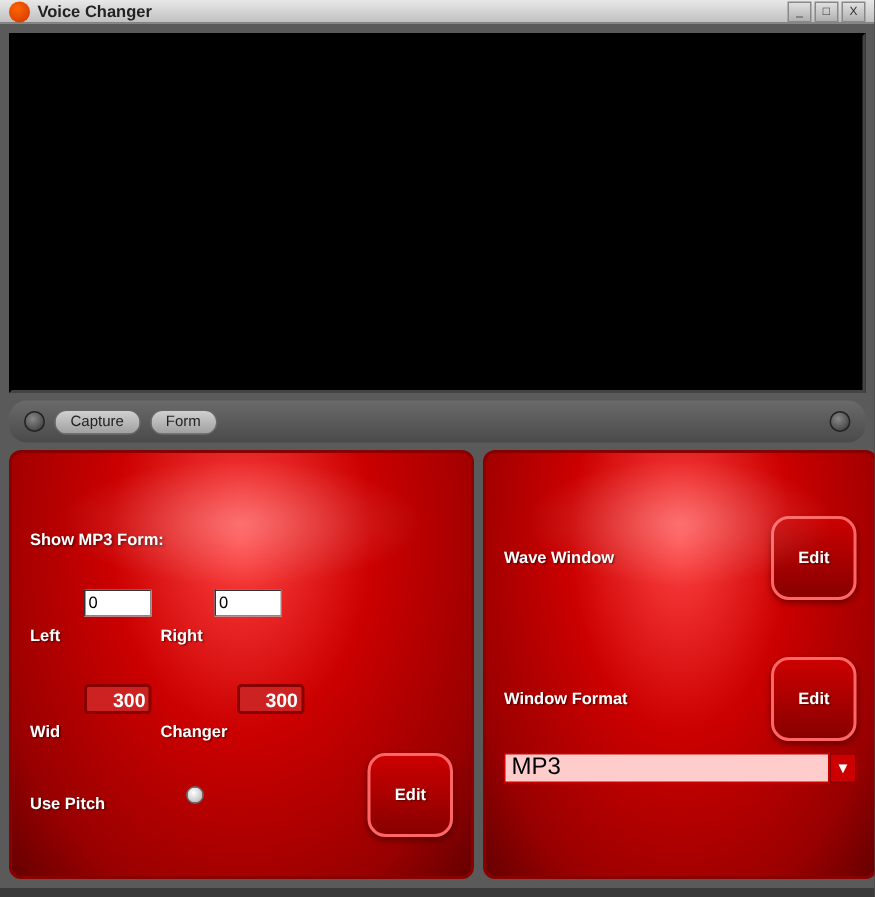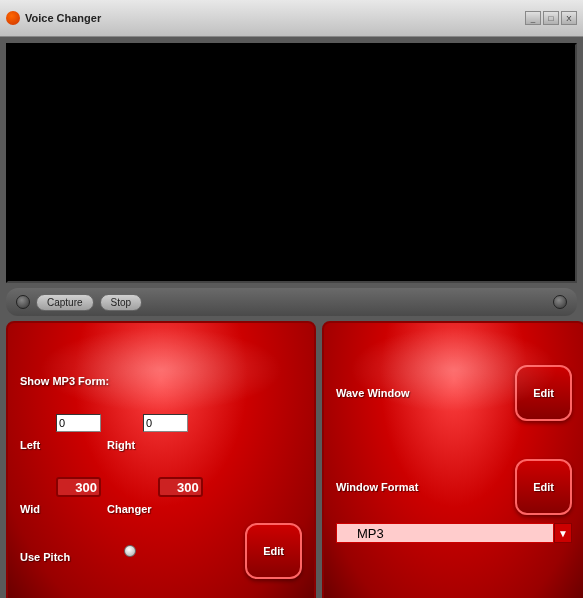--- a/index.html
+++ b/index.html
@@ -10,21 +10,21 @@
       font-family: Arial, sans-serif;
       font-size: 11px;
       overflow: hidden;
     }
 
     
     .title-bar {
       display: flex;
       align-items: center;
       background: linear-gradient(to bottom, #e8e8e8, #c0c0c0);
-      height: 37px;
+      height: 16px;
       padding: 0 6px;
       border-bottom: 1px solid #888;
     }
     .title-bar-icon {
       width: 14px;
       height: 14px;
       margin-right: 5px;
       background: radial-gradient(circle at 40% 35%, #ff6600, #cc3300);
       border-radius: 50%;
     }
@@ -249,22 +249,22 @@
 
     .dropdown-row {
       display: flex;
       align-items: center;
       gap: 0;
     }
     .dropdown-input {
       background: #ffcccc;
       border: 1px solid #cc0000;
       height: 20px;
-      font-size: 13px;
-      padding: 0 20px;
+      font-size: 16px;
+      padding: 0 4px;
       color: #000;
       flex: 1;
     }
     .dropdown-arrow {
       background: #cc0000;
       border: 1px solid #880000;
       width: 18px;
       height: 20px;
       display: flex;
       align-items: center;
@@ -287,21 +287,21 @@
   </div>
 </div>
 
 <div class="main-window">
 
   <div class="video-area"></div>
 
   <div class="control-bar">
     <div class="control-led"></div>
     <button class="control-btn">Capture</button>
-    <button class="control-btn">Stop</button>
+    <button class="control-btn">Form</button>
     <div class="control-spacer"></div>
     <div class="control-led-right"></div>
   </div>
 
   <div class="bottom-panels">
 
     <div class="left-panel">
       <div class="panel-label">Show MP3 Form:</div>
 
       <div class="form-row">

